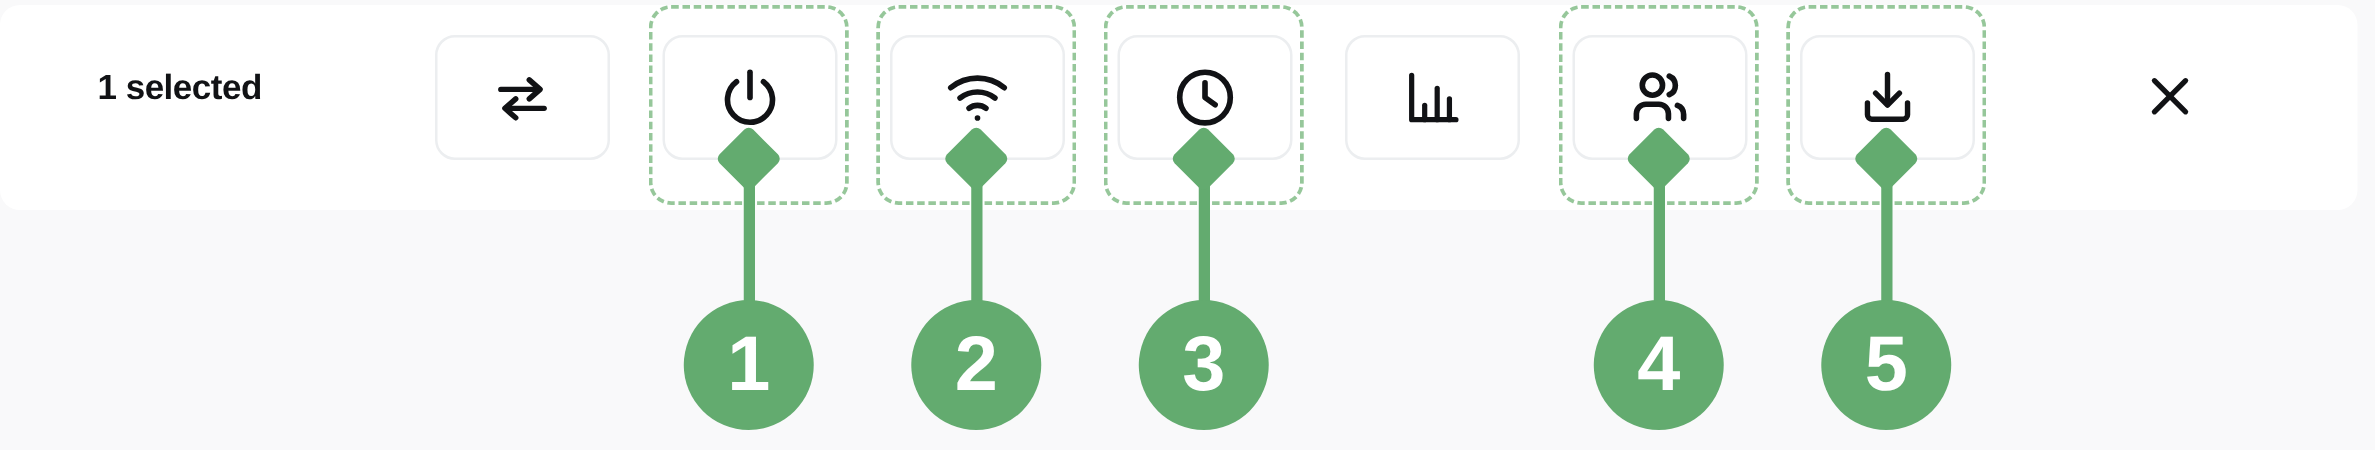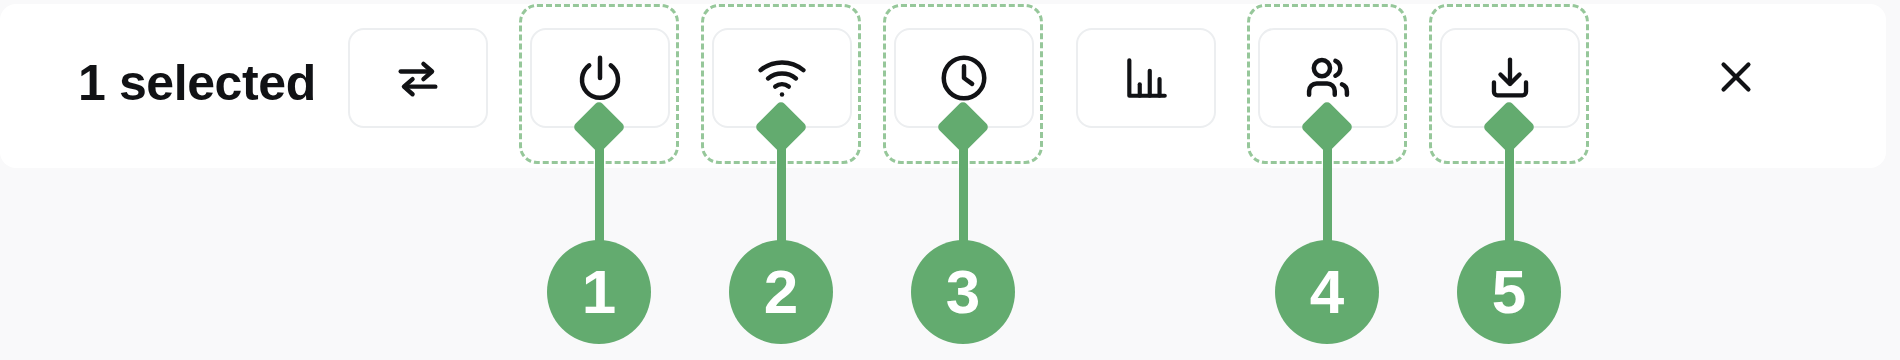--- a/index.html
+++ b/index.html
@@ -36,21 +36,21 @@
     left: 0;
     top: 0;
     right: 0;
     bottom: 0;
   }
 
   .selected-label {
     position: absolute;
     left: 78px;
     top: 50px;
-    font-size: 50px;
+    font-size: 28px;
     font-weight: 700;
     color: #111215;
     letter-spacing: -0.4px;
     white-space: nowrap;
   }
 
   
   .icon-btn {
     position: absolute;
     top: 24px;

